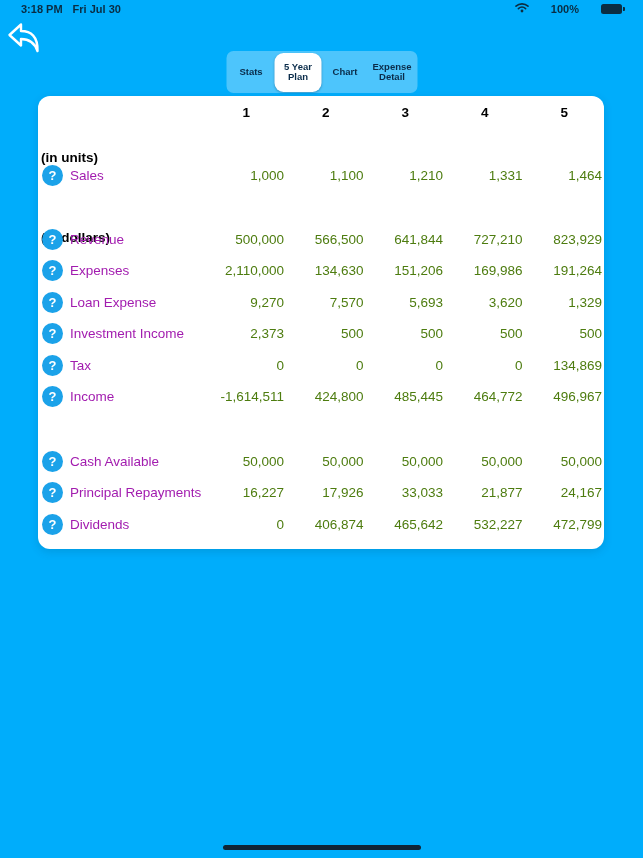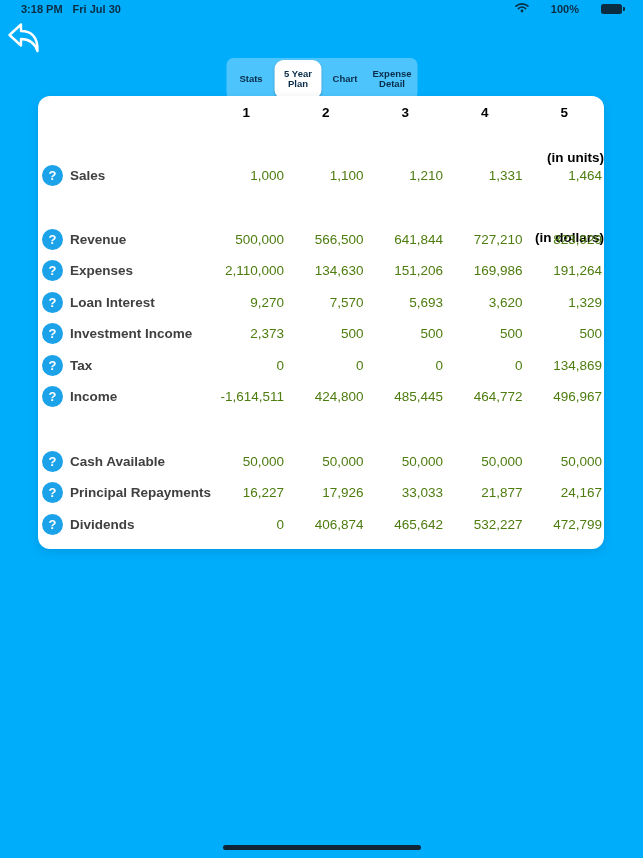--- a/index.html
+++ b/index.html
@@ -22,21 +22,21 @@
     background:#0B2D42; border-radius:2.5px;
   }
   .battery::after {
     content:""; position:absolute; right:-3px; top:3px;
     width:2px; height:4px; background:#0B2D42; border-radius:0 1px 1px 0;
   }
   
   .back-btn { position:absolute; left:6px; top:21px; width:36px; height:35px; cursor:pointer; }
   
   .seg-control {
-    position:absolute; top:58px; left:50%; transform:translateX(-50%);
+    position:absolute; top:51px; left:50%; transform:translateX(-50%);
     width:191px; height:42px; border-radius:7px;
     background:rgba(255,255,255,0.30);
     display:flex; align-items:stretch; padding:1.5px; box-sizing:border-box;justify-content:center;
   }
   .seg {
     flex:1 1 0; display:flex; align-items:center; justify-content:center;
     text-align:center; font-size:9.5px; font-weight:700; line-height:1.1;
     color:#0A2C4A; border-radius:5.5px; cursor:pointer; white-space:pre-line;
   }
   .seg.selected { background:#FFFFFF; box-shadow:0 1px 2px rgba(0,40,70,0.25);border-radius:9px; }
@@ -48,29 +48,29 @@
   }
   .abs-row {
     position:absolute; left:0; right:0; height:28px;
     display:flex; align-items:center;
   }
   .label-cell {
     flex:1 1 0; display:flex; align-items:center;
     padding-left:4px; box-sizing:border-box; min-width:0;
   }
   .section-label {
-    flex:1 1 0; padding-left:10px; font-size:13.5px; font-weight:700; color:#000;text-align:right;
+    flex:1 1 0; padding-left:3px; font-size:13.5px; font-weight:700; color:#000;
   }
   .qicon {
     width:21px; height:21px; border-radius:50%; background:#1BA2E9;
     color:#fff; font-size:13px; font-weight:700;
     display:flex; align-items:center; justify-content:center;
     margin-right:7px; flex:0 0 auto; cursor:pointer;
   }
-  .row-label { font-size:13.5px; font-weight:700; color:#404040; white-space:nowrap; }
+  .row-label { font-size:13.5px; font-weight:400; color:#a21caf; white-space:nowrap; }
   .num {
     flex:0 0 79.5px; width:79.5px; text-align:right;
     font-size:13.5px; color:#4d7c0f; padding-right:2px; box-sizing:border-box;
   }
   .num-head {
     flex:0 0 79.5px; width:79.5px; text-align:center;
     font-size:13.5px; font-weight:700; color:#000;
   }
   
   .home-indicator {
@@ -166,21 +166,21 @@
       <div class="num">2,110,000</div>
       <div class="num">134,630</div>
       <div class="num">151,206</div>
       <div class="num">169,986</div>
       <div class="num">191,264</div>
     </div>
 
     <div class="abs-row" style="top:192px">
       <div class="label-cell">
         <span class="qicon">?</span>
-        <span class="row-label">Loan Interest</span>
+        <span class="row-label">Loan Expense</span>
       </div>
       <div class="num">9,270</div>
       <div class="num">7,570</div>
       <div class="num">5,693</div>
       <div class="num">3,620</div>
       <div class="num">1,329</div>
     </div>
 
     <div class="abs-row" style="top:223px">
       <div class="label-cell">

